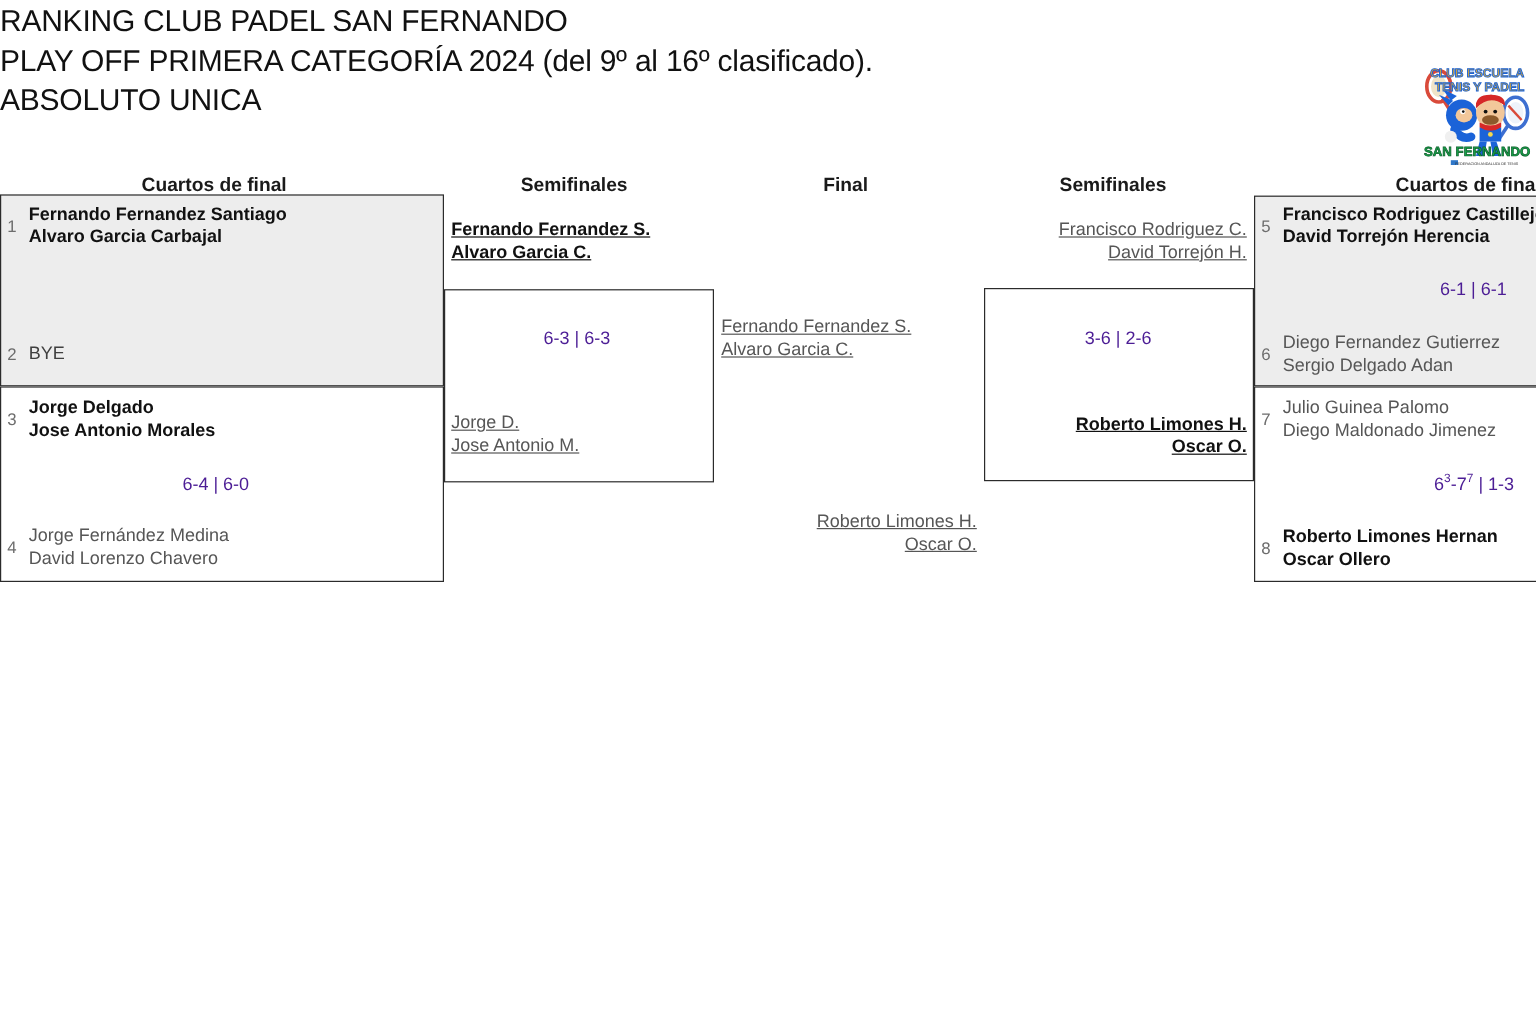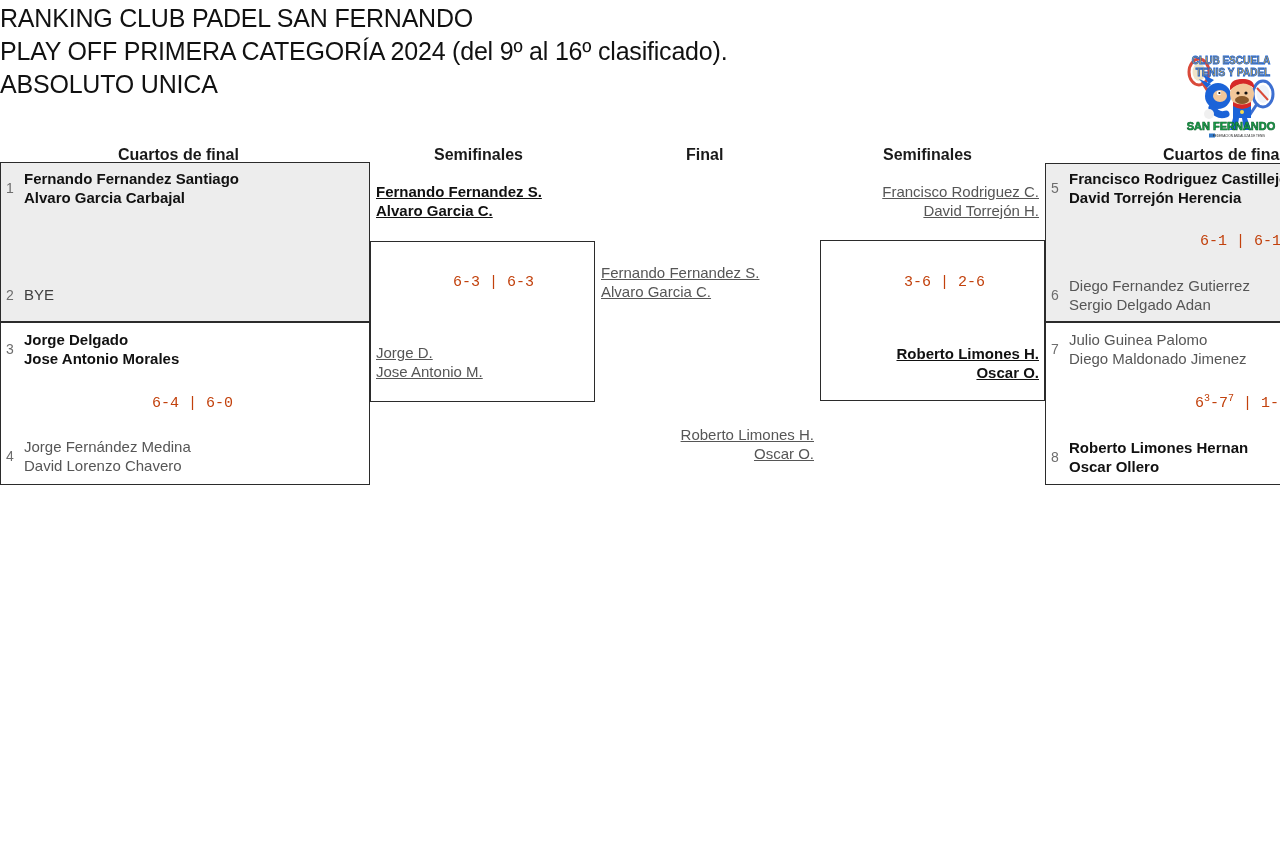--- a/index.html
+++ b/index.html
@@ -107,23 +107,22 @@
     white-space: nowrap;
     text-decoration: underline;
   }
   .nameblock .n { display: block; }
   .nameblock.ralign { text-align: right; }
 
   
   .score {
     position: absolute;
     font-size: 15px;
-    color: #c2410c;
-    white-space: nowrap;
-    font-family: Liberation Mono, monospace;
+    color: #4c1d95;
+    white-space: nowrap;
   }
   .score sup {
     font-size: 10px;
     vertical-align: super;
     line-height: 0;
   }
 </style>
 </head>
 <body>
 

